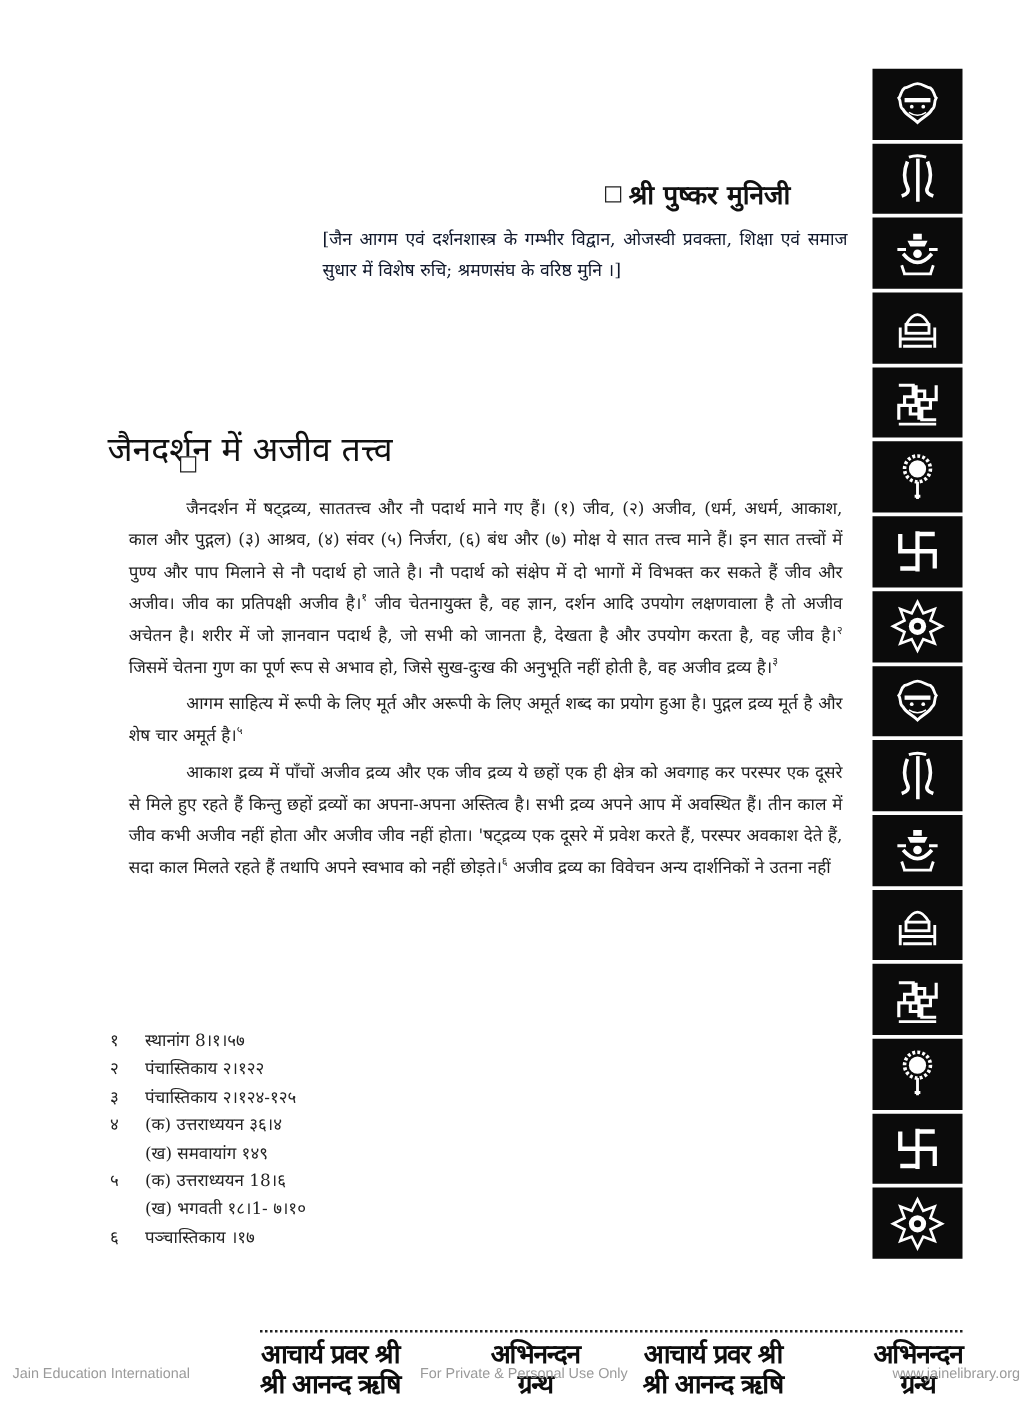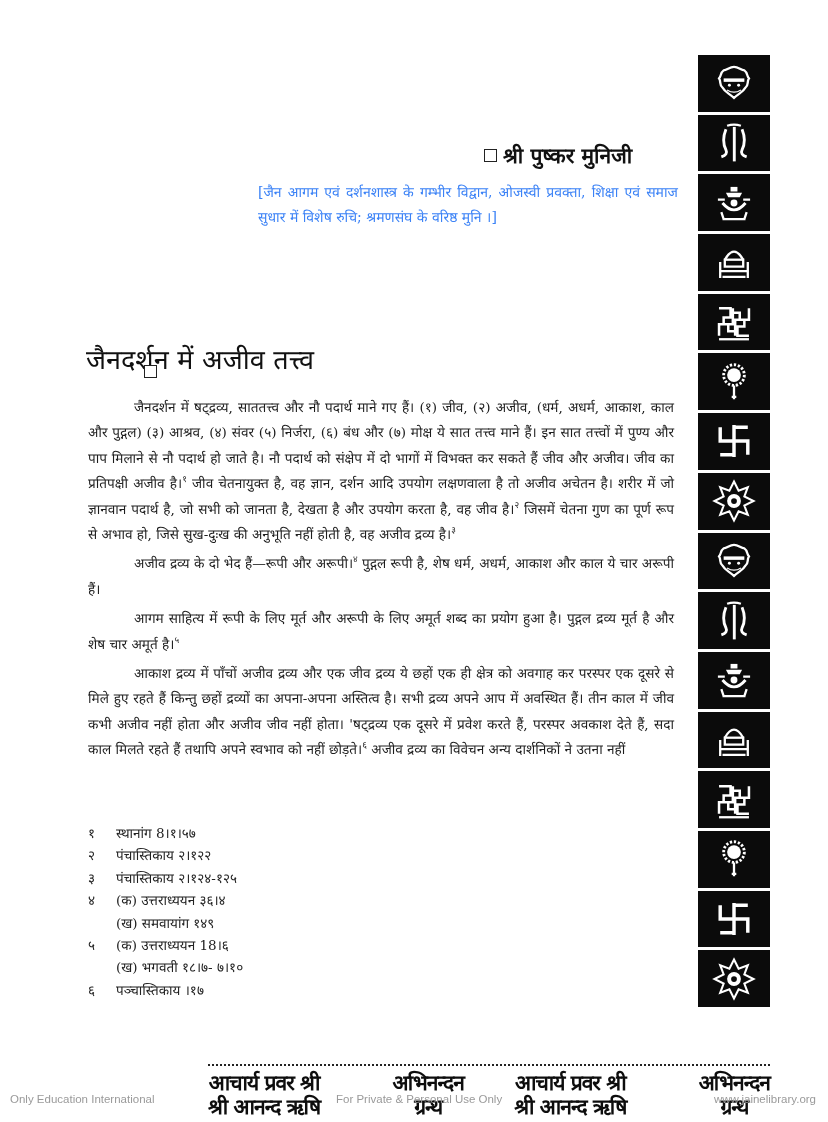--- a/index.html
+++ b/index.html
@@ -12,38 +12,38 @@
   .author {
     position: absolute; left: 484px; top: 141px;
     font-family: "DejaVu Sans", sans-serif; font-size: 21px; font-weight: bold;
     color: #111; display: flex; align-items: center; gap: 6px; white-space: nowrap;
   }
   .box {
     display: inline-block; width: 13px; height: 13px; border: 1.5px solid #222; background: #fff;
   }
   .author-desc {
     position: absolute; left: 258px; top: 180px; width: 420px;
-    font-size: 14px; line-height: 25px; color: #3b82f6; text-align: justify;
+    font-size: 14px; line-height: 25px; color: #0f172a; text-align: justify;
   }
 
   
   .title {
     position: absolute; left: 86px; top: 312px;
     font-family: "DejaVu Sans", sans-serif; font-size: 27px; font-weight: 500; color: #111;
     white-space: nowrap;
     margin-top: 28px;
   }
   .title-box { position: absolute; left: 144px; top: 365px; }
 
   
   .body {
     position: absolute; left: 88px; top: 395px; width: 586px;
     font-size: 13.6px; line-height: 25.4px; color: #1d1d1d; text-align: justify;
   }
-  .body p { text-indent: 46px; margin-bottom: 4px; }
+  .body p { text-indent: 46px; margin-bottom: 4px; margin-left: 15px; }
   sup { font-size: 9px; vertical-align: 6px; line-height: 0; }
 
   
   .footnotes {
     position: absolute; left: 88px; top: 822px; width: 300px;
     font-size: 13.5px; line-height: 22.4px; color: #222;
   }
   .fn { display: flex; }
   .fn-num { width: 28px; flex: none; }
   .fn-sub { padding-left: 28px; }
@@ -90,23 +90,20 @@
     <span>श्री पुष्कर मुनिजी</span>
   </div>
   <div class="author-desc">[जैन आगम एवं दर्शनशास्त्र के गम्भीर विद्वान, ओजस्वी प्रवक्ता, शिक्षा एवं समाज सुधार में विशेष रुचि; श्रमणसंघ के वरिष्ठ मुनि ।]</div>
 
   <div class="title">जैनदर्शन में अजीव तत्त्व</div>
   <span class="box title-box"></span>
 
   <div class="body">
     <p>
       <span>जैनदर्शन में षट्द्रव्य, साततत्त्व और नौ पदार्थ माने गए हैं। (१) जीव, (२) अजीव, (धर्म, अधर्म, आकाश, काल और पुद्गल) (३) आश्रव, (४) संवर (५) निर्जरा, (६) बंध और (७) मोक्ष ये सात तत्त्व माने हैं। इन सात तत्त्वों में पुण्य और पाप मिलाने से नौ पदार्थ हो जाते है। नौ पदार्थ को संक्षेप में दो भागों में विभक्त कर सकते हैं जीव और अजीव। जीव का प्रतिपक्षी अजीव है।</span><sup>१</sup><span> जीव चेतनायुक्त है, वह ज्ञान, दर्शन आदि उपयोग लक्षणवाला है तो अजीव अचेतन है। शरीर में जो ज्ञानवान पदार्थ है, जो सभी को जानता है, देखता है और उपयोग करता है, वह जीव है।</span><sup>२</sup><span> जिसमें चेतना गुण का पूर्ण रूप से अभाव हो, जिसे सुख-दुःख की अनुभूति नहीं होती है, वह अजीव द्रव्य है।</span><sup>३</sup>
-    </p>
-    <p>
-      <span>अजीव द्रव्य के दो भेद हैं—रूपी और अरूपी।</span><sup>४</sup><span> पुद्गल रूपी है, शेष धर्म, अधर्म, आकाश और काल ये चार अरूपी हैं।</span>
     </p>
     <p>
       <span>आगम साहित्य में रूपी के लिए मूर्त और अरूपी के लिए अमूर्त शब्द का प्रयोग हुआ है। पुद्गल द्रव्य मूर्त है और शेष चार अमूर्त है।</span><sup>५</sup>
     </p>
     <p>
       <span>आकाश द्रव्य में पाँचों अजीव द्रव्य और एक जीव द्रव्य ये छहों एक ही क्षेत्र को अवगाह कर परस्पर एक दूसरे से मिले हुए रहते हैं किन्तु छहों द्रव्यों का अपना-अपना अस्तित्व है। सभी द्रव्य अपने आप में अवस्थित हैं। तीन काल में जीव कभी अजीव नहीं होता और अजीव जीव नहीं होता। 'षट्द्रव्य एक दूसरे में प्रवेश करते हैं, परस्पर अवकाश देते हैं, सदा काल मिलते रहते हैं तथापि अपने स्वभाव को नहीं छोड़ते।</span><sup>६</sup><span> अजीव द्रव्य का विवेचन अन्य दार्शनिकों ने उतना नहीं</span>
     </p>
   </div>
 
   <div class="footnotes">
@@ -124,21 +121,21 @@
       </div>
     <div class="fn">
         <span class="fn-num">४</span>
         <span>(क) उत्तराध्ययन ३६।४</span>
       </div>
     <div class="fn-sub">(ख) समवायांग १४९</div>
     <div class="fn">
         <span class="fn-num">५</span>
         <span>(क) उत्तराध्ययन 18।६</span>
       </div>
-    <div class="fn-sub">(ख) भगवती १८।७- ७।१०</div>
+    <div class="fn-sub">(ख) भगवती १८।1- ७।१०</div>
     <div class="fn">
         <span class="fn-num">६</span>
         <span>पञ्चास्तिकाय ।१७</span>
       </div>
   </div>
 
   <div class="strip">
 
     <div class="tile">
       <svg viewBox="0 0 40 40">
@@ -277,17 +274,17 @@
       <div>आचार्य प्रवर श्री</div>
       <div>श्री आनन्द ऋषि</div>
     </div>
     <div class="banner-block b-2">
       <div>अभिनन्दन</div>
       <div>ग्रन्थ</div>
     </div>
   </div>
 
   <div class="footer">
-    <span class="f-left">Only Education International</span>
+    <span class="f-left">Jain Education International</span>
     <span class="f-center">For Private &amp; Personal Use Only</span>
     <span class="f-right">www.jainelibrary.org</span>
   </div>
 </div>
 
 </body></html>

